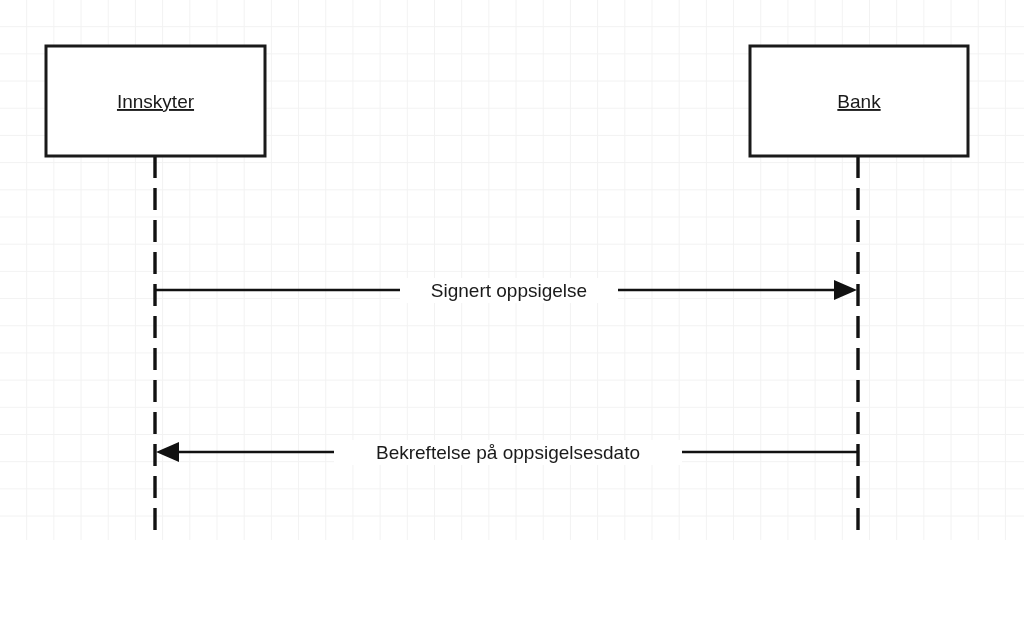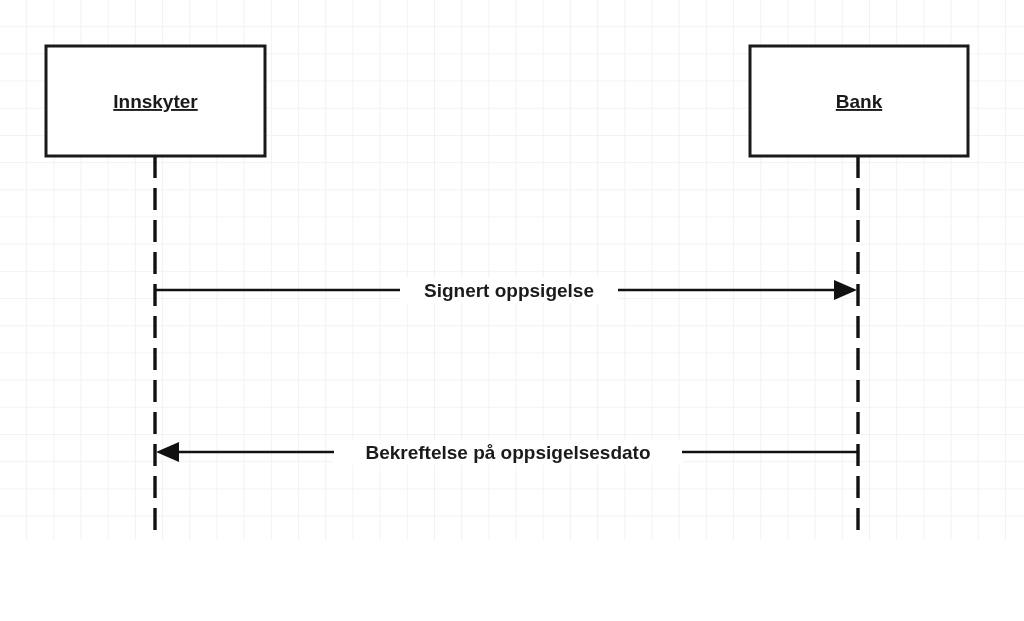--- a/index.html
+++ b/index.html
@@ -15,21 +15,20 @@
     position: relative;
     width: 1024px;
     height: 540px;
     background-color: #ffffff;
     background-image:
       linear-gradient(to right, #f2f2f2 1px, transparent 1px),
       linear-gradient(to bottom, #f2f2f2 1px, transparent 1px);
     background-size: 27.2px 27.2px;
     background-position: -1px -1px;
     overflow: hidden;
-    font-weight: bold;
   }
   #diagram-svg {
     position: absolute;
     left: 0;
     top: 0;
     width: 1024px;
     height: 621px;
   }
   .participant-label {
     font-family: "Liberation Sans", sans-serif;

